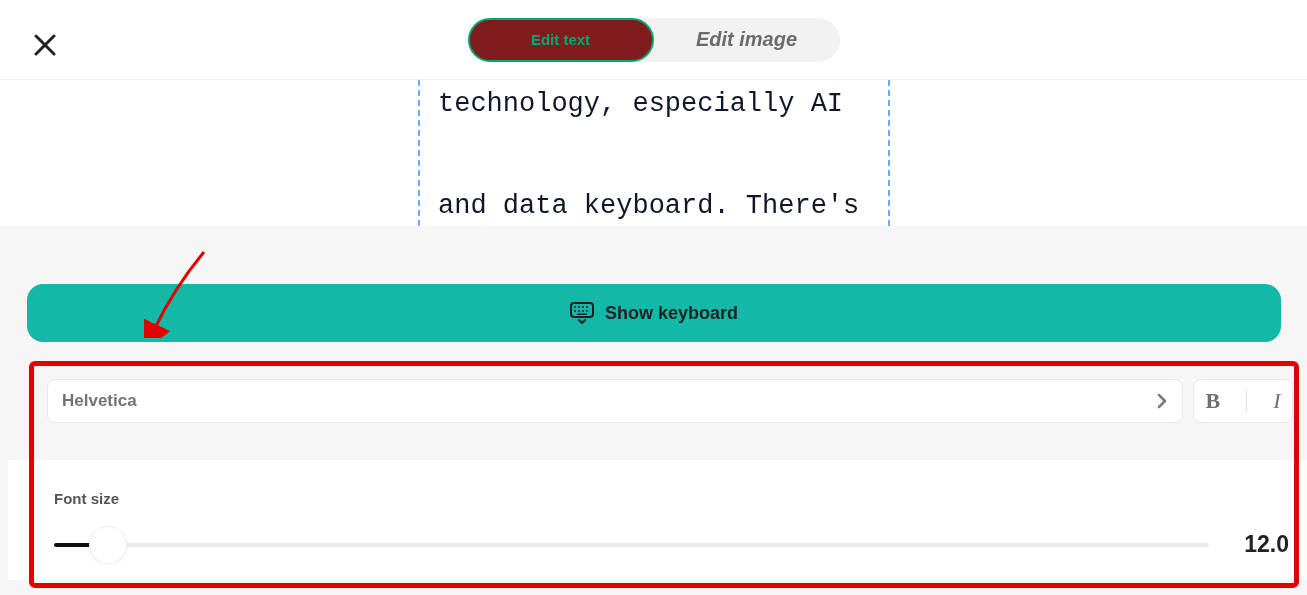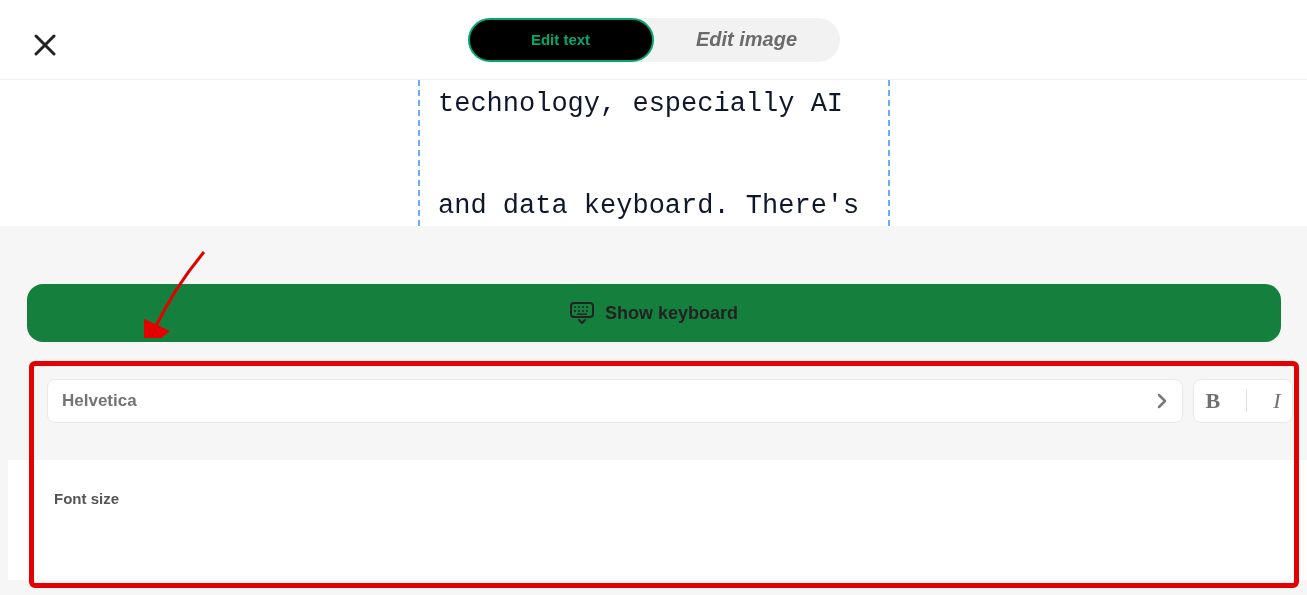--- a/index.html
+++ b/index.html
@@ -1,30 +1,30 @@
 <!DOCTYPE html>
 <html><head>
 <meta charset="utf-8">
 <style>
 * { box-sizing: border-box; margin: 0; padding: 0; }
 body { font-family: -apple-system, BlinkMacSystemFont, "Segoe UI", Arial, sans-serif; background: #fff; width: 1307px; height: 595px; position: relative; overflow: hidden; }
 
 .header { display: flex; align-items: center; height: 80px; border-bottom: 1px solid #f0f0f0; position: relative; }
 .close-x { position: absolute; left: 34px; top: 34px; cursor: pointer; }
 .tab-group { position: absolute; left: 50%; transform: translateX(-50%); display: flex; background: #f2f2f2; border-radius: 26px; height: 44px; }
-.tab-edit-text { width: 186px; height: 44px; border: 2px solid #00a870; background: #000000; color: #00a870; font-weight: 700; font-size: 15px; border-radius: 26px; display: flex; align-items: center; justify-content: center; cursor: pointer; }
+.tab-edit-text { width: 186px; height: 44px; border: 2px solid #00a870; background: #7f1d1d; color: #00a870; font-weight: 700; font-size: 15px; border-radius: 26px; display: flex; align-items: center; justify-content: center; cursor: pointer; }
 .tab-edit-image { width: 186px; height: 44px; color: #6b6b6b; font-weight: 700; font-size: 20px; display: flex; align-items: center; justify-content: center; cursor: pointer; font-style: italic; }
 
 .editor-zone { height: 146px; position: relative; }
 .text-block { position: absolute; left: 418px; top: 0; width: 472px; height: 146px; border-left: 2px dashed #6ea8ff; border-right: 2px dashed #6ea8ff; padding: 6px 18px 0 18px; font-family: "Courier New", Courier, monospace; font-size: 27px; color: #0f172a; line-height: 1.35; }
 .text-line1 { margin-bottom: 66px; }
 
 .panel { position: absolute; left: 0; top: 226px; right: 0; bottom: 0; background: #f6f6f6; }
 
-.keyboard-bar { position: absolute; left: 27px; top: 58px; width: 1254px; height: 58px; background: #15803d; border-radius: 16px; display: flex; align-items: center; justify-content: center; gap: 11px; cursor: pointer; }
+.keyboard-bar { position: absolute; left: 27px; top: 58px; width: 1254px; height: 58px; background: #14b8a6; border-radius: 16px; display: flex; align-items: center; justify-content: center; gap: 11px; cursor: pointer; }
 .keyboard-label { font-weight: 800; font-size: 18px; color: #222; }
 
 .highlight-box { position: absolute; left: 29px; top: 135px; width: 1270px; height: 227px; border: 5px solid #e30000; border-radius: 6px; pointer-events: none; }
 
 .font-row { position: absolute; left: 47px; top: 153px; width: 1136px; height: 44px; background: #fff; border: 1px solid #e9e9e9; border-radius: 8px; display: flex; align-items: center; padding: 0 14px; cursor: pointer; }
 .font-name { font-weight: 800; font-size: 17px; color: #737373; flex: 1; }
 .chevron { color: #7a7a7a; }
 
 .style-box { position: absolute; left: 1193px; top: 153px; height: 44px; width: 100px; background: #fff; border: 1px solid #e9e9e9; border-radius: 8px; display: flex; align-items: center; justify-content: center; gap: 22px; }
 .bold-letter { font-family: Georgia, serif; font-size: 22px; font-weight: 700; color: #6f6f6f; cursor: pointer; padding: 0 4px; }
@@ -91,20 +91,27 @@
   </div>
 
   <div class="style-box">
     <span class="bold-letter">B</span>
     <span class="divider"></span>
     <span class="italic-letter">I</span>
   </div>
 
   <div class="slider-section">
     <div class="font-size-label">Font size</div>
+    <div class="slider-row">
+      <div class="slider-track">
+        <div class="slider-fill"></div>
+        <div class="slider-thumb"></div>
+      </div>
+      <div class="slider-value">12.0</div>
+    </div>
   </div>
 
   <div class="highlight-box"></div>
 </div>
 
 <svg class="arrow-annot" width="70" height="90" viewBox="0 0 70 90">
   <defs>
     <marker id="ah" markerWidth="10" markerHeight="10" refX="2" refY="5" orient="auto">
       <path d="M0 0 L10 5 L0 10 Z" fill="#e30000"></path>
     </marker>

